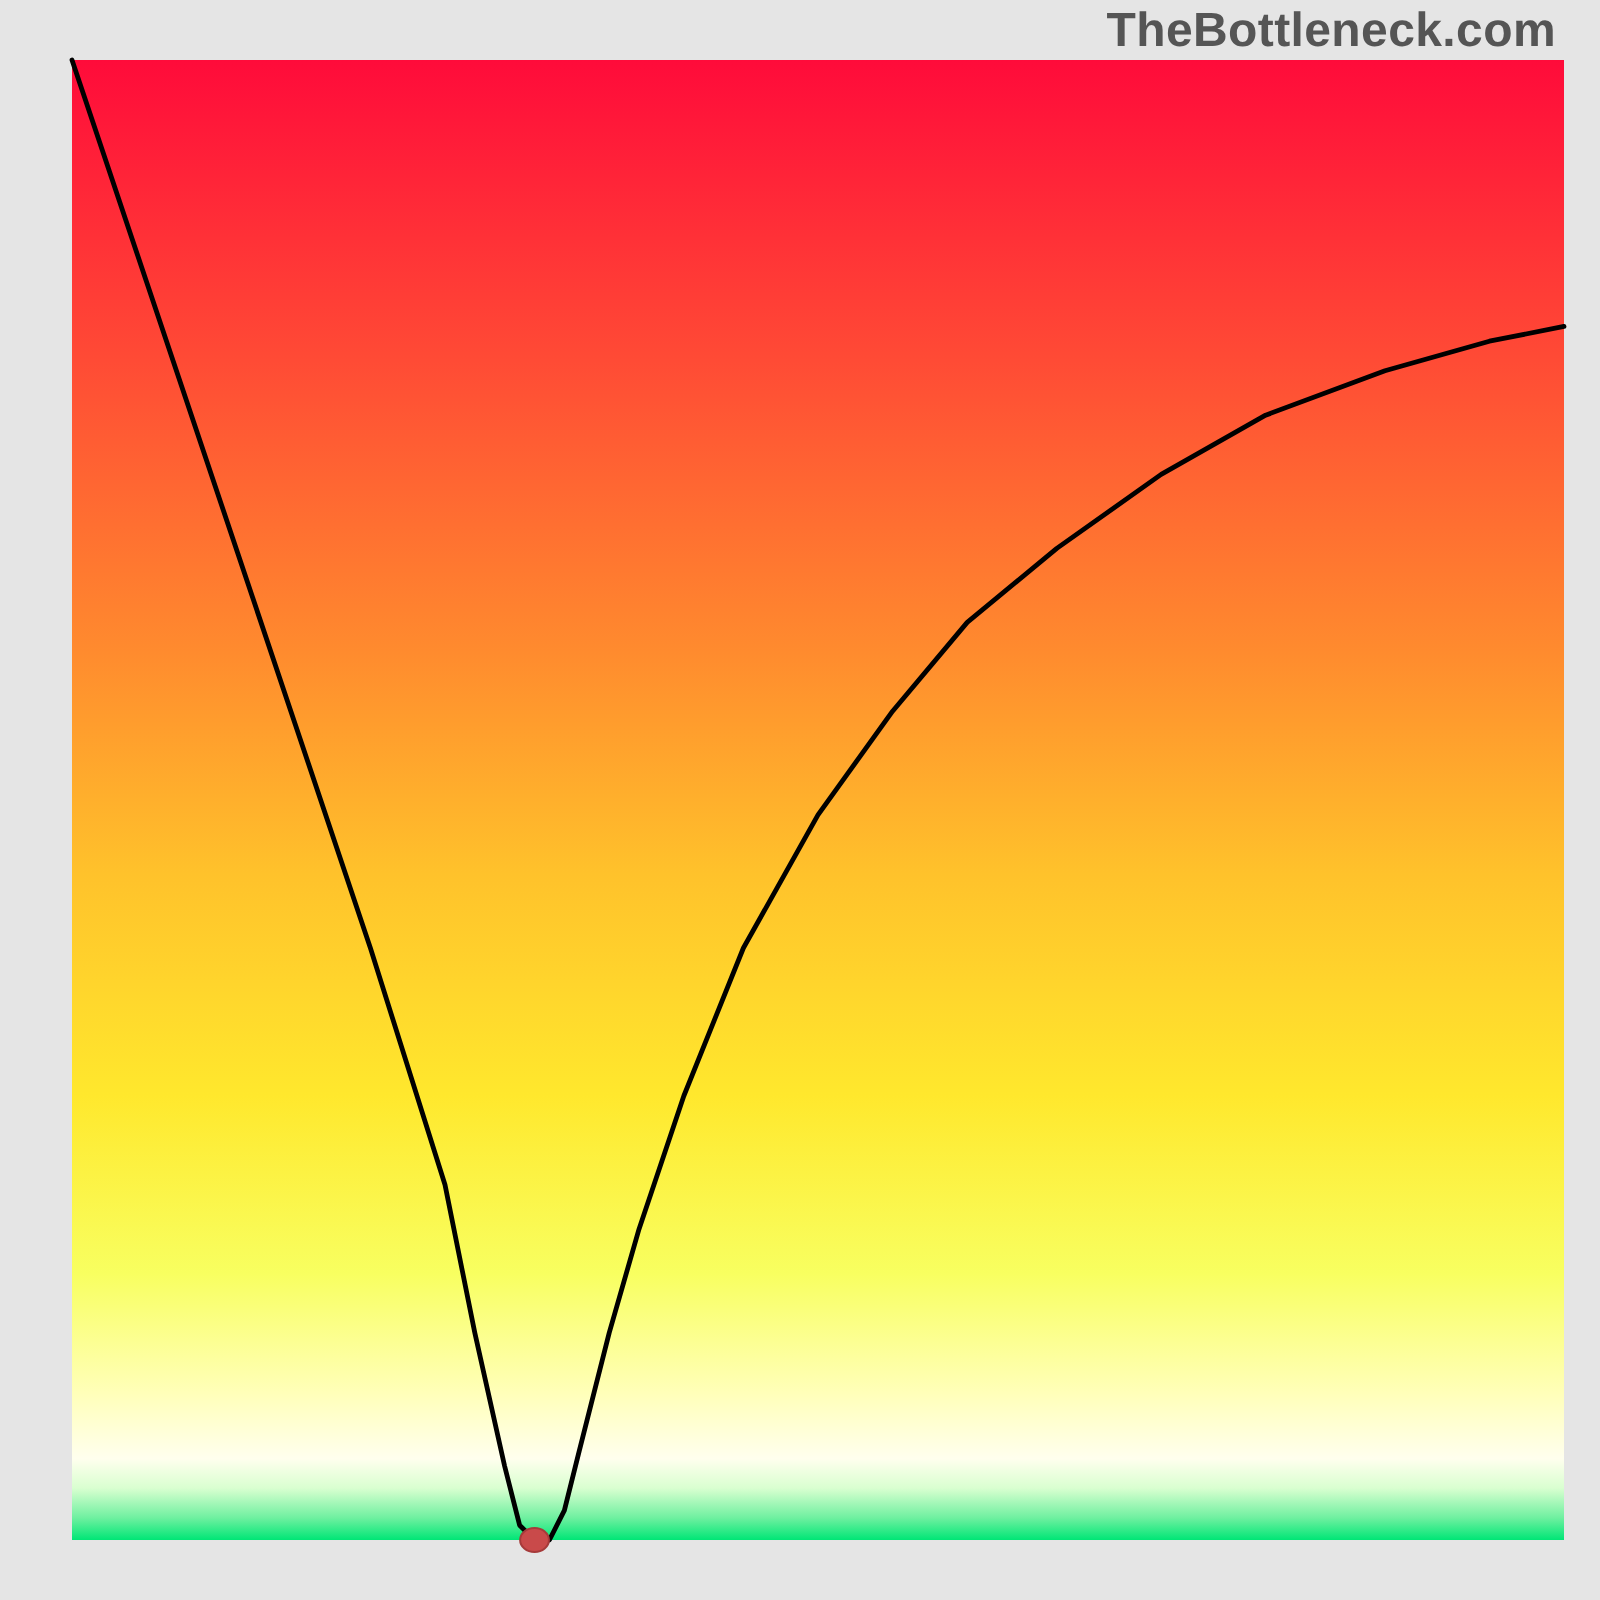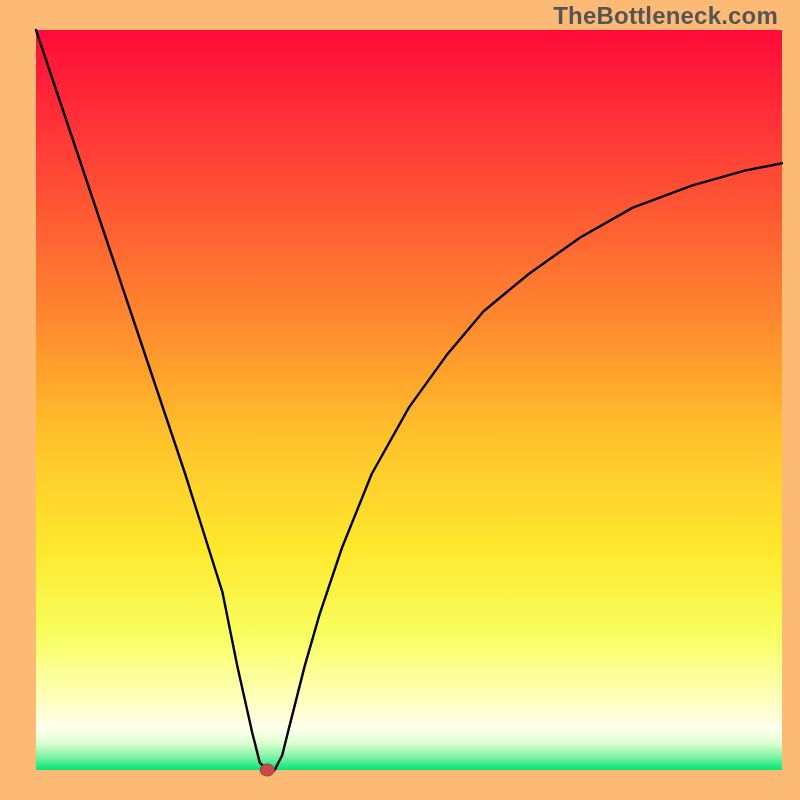--- a/index.html
+++ b/index.html
@@ -8,21 +8,21 @@
     width: 800px;
     height: 800px;
     background: #000;
     font-family: Arial, Helvetica, sans-serif;
     overflow: hidden;
   }
   .frame {
     position: relative;
     width: 800px;
     height: 800px;
-    background: #fdba74;
+    background: #e5e5e5;
   }
   .watermark {
     position: absolute;
     top: 2px;
     right: 22px;
     color: #555;
     font-size: 24px;
     font-weight: 600;
     letter-spacing: 0.2px;
     z-index: 10;

